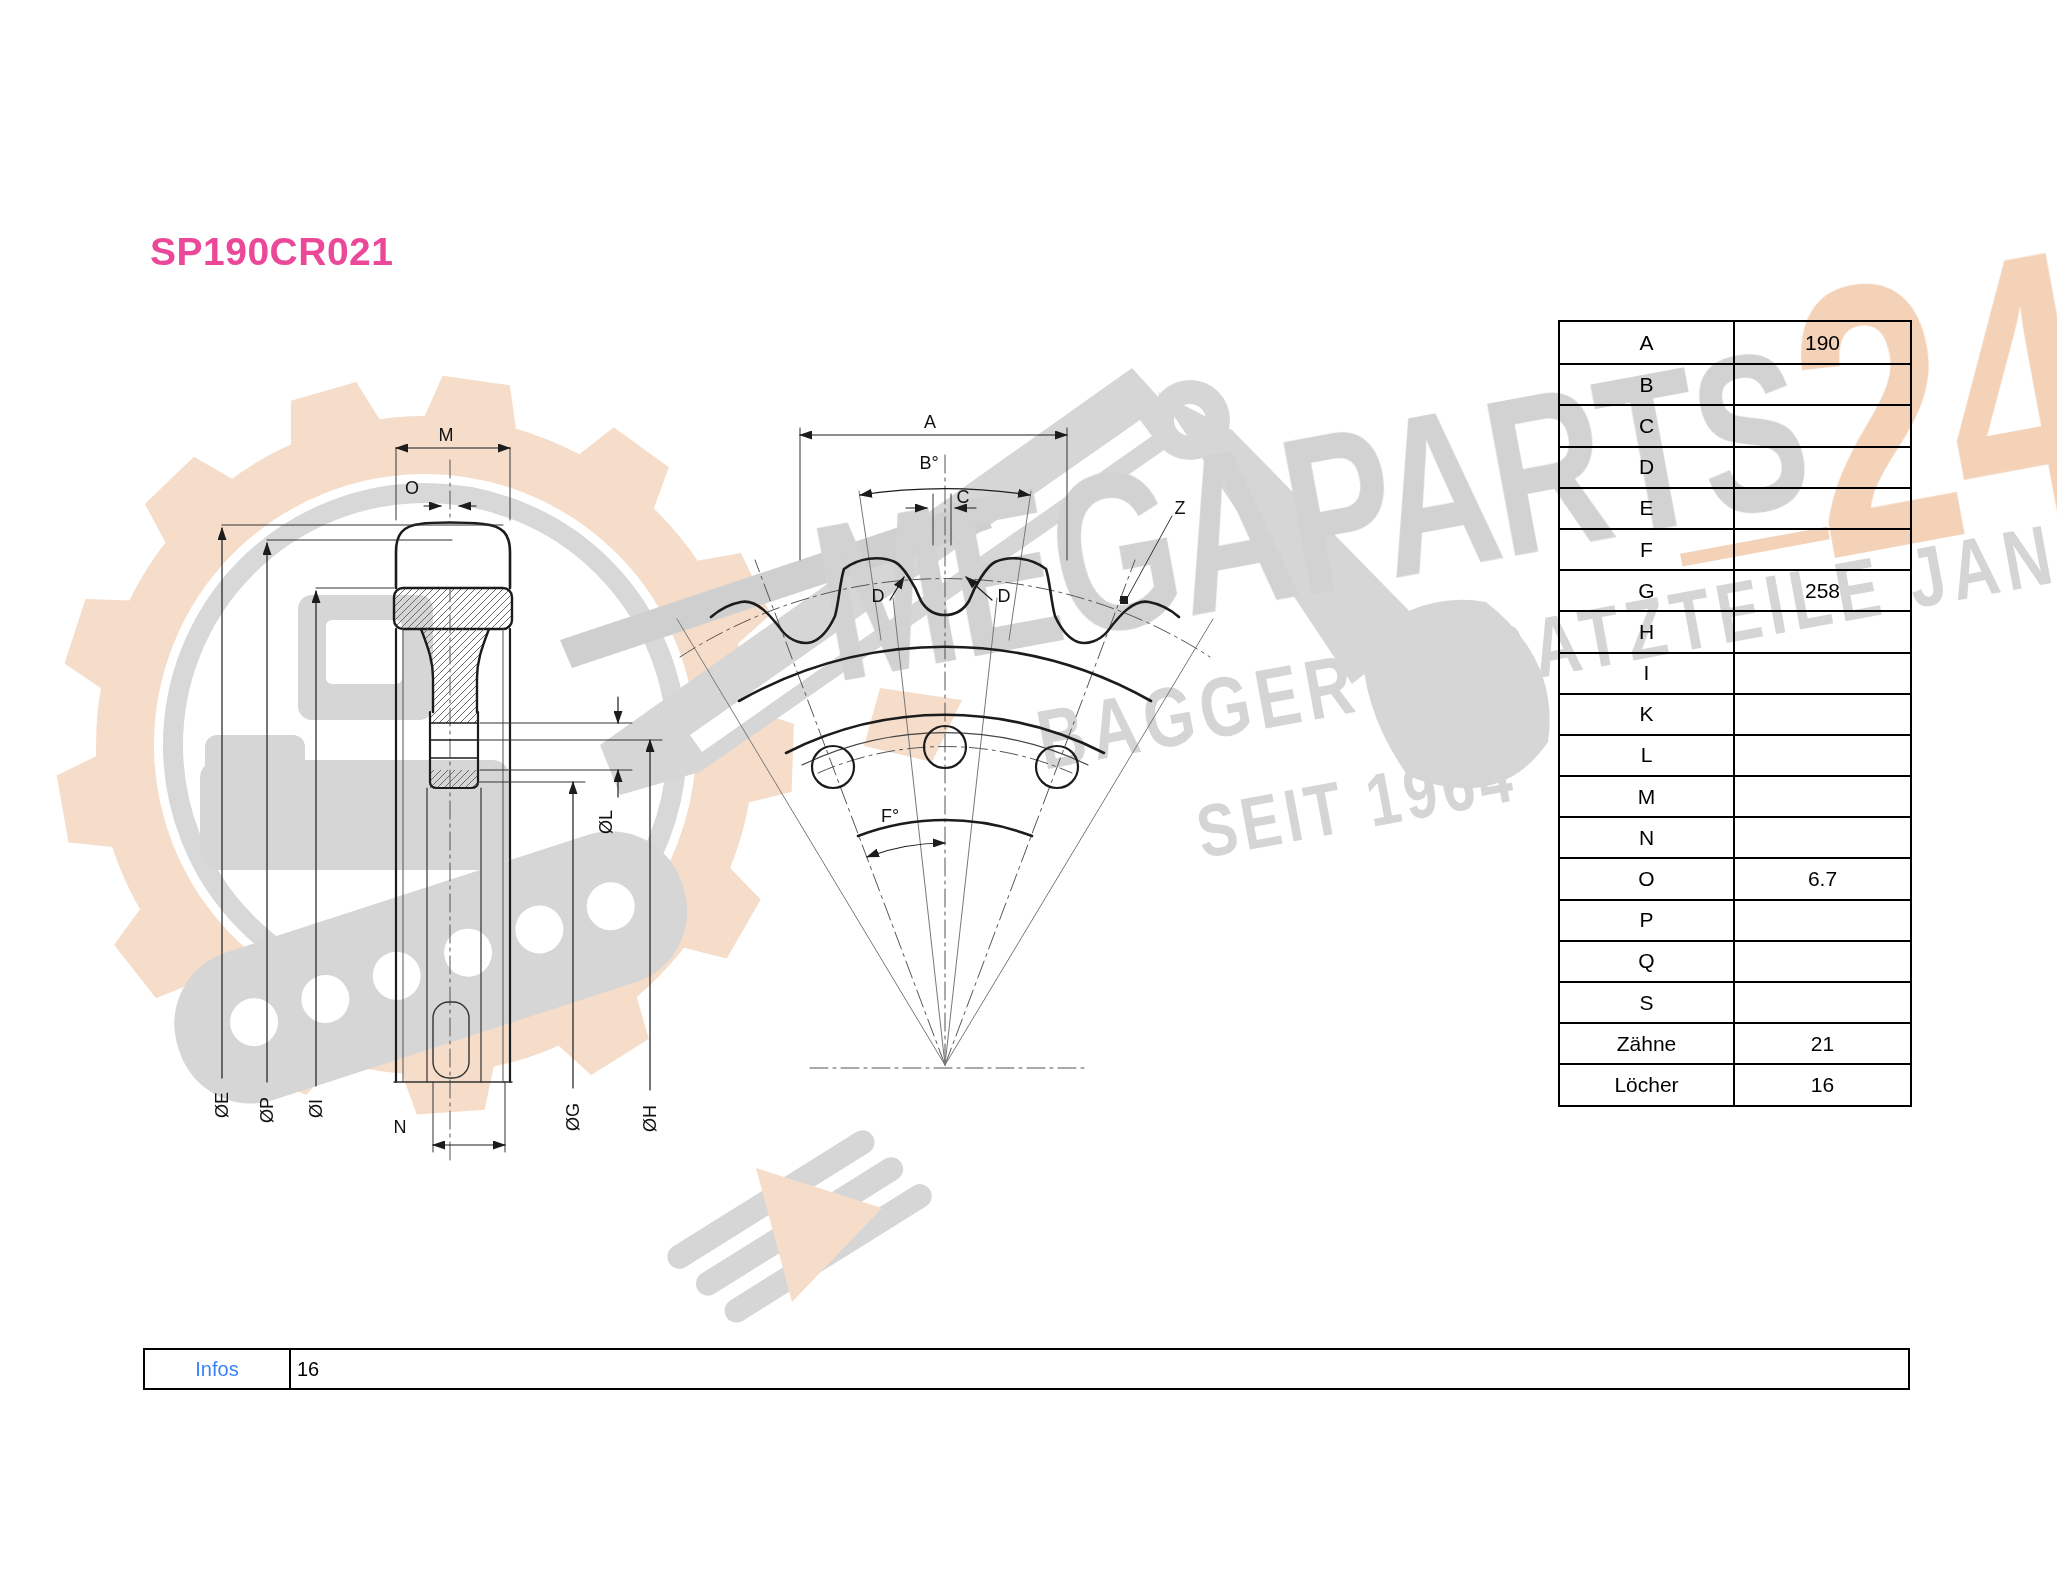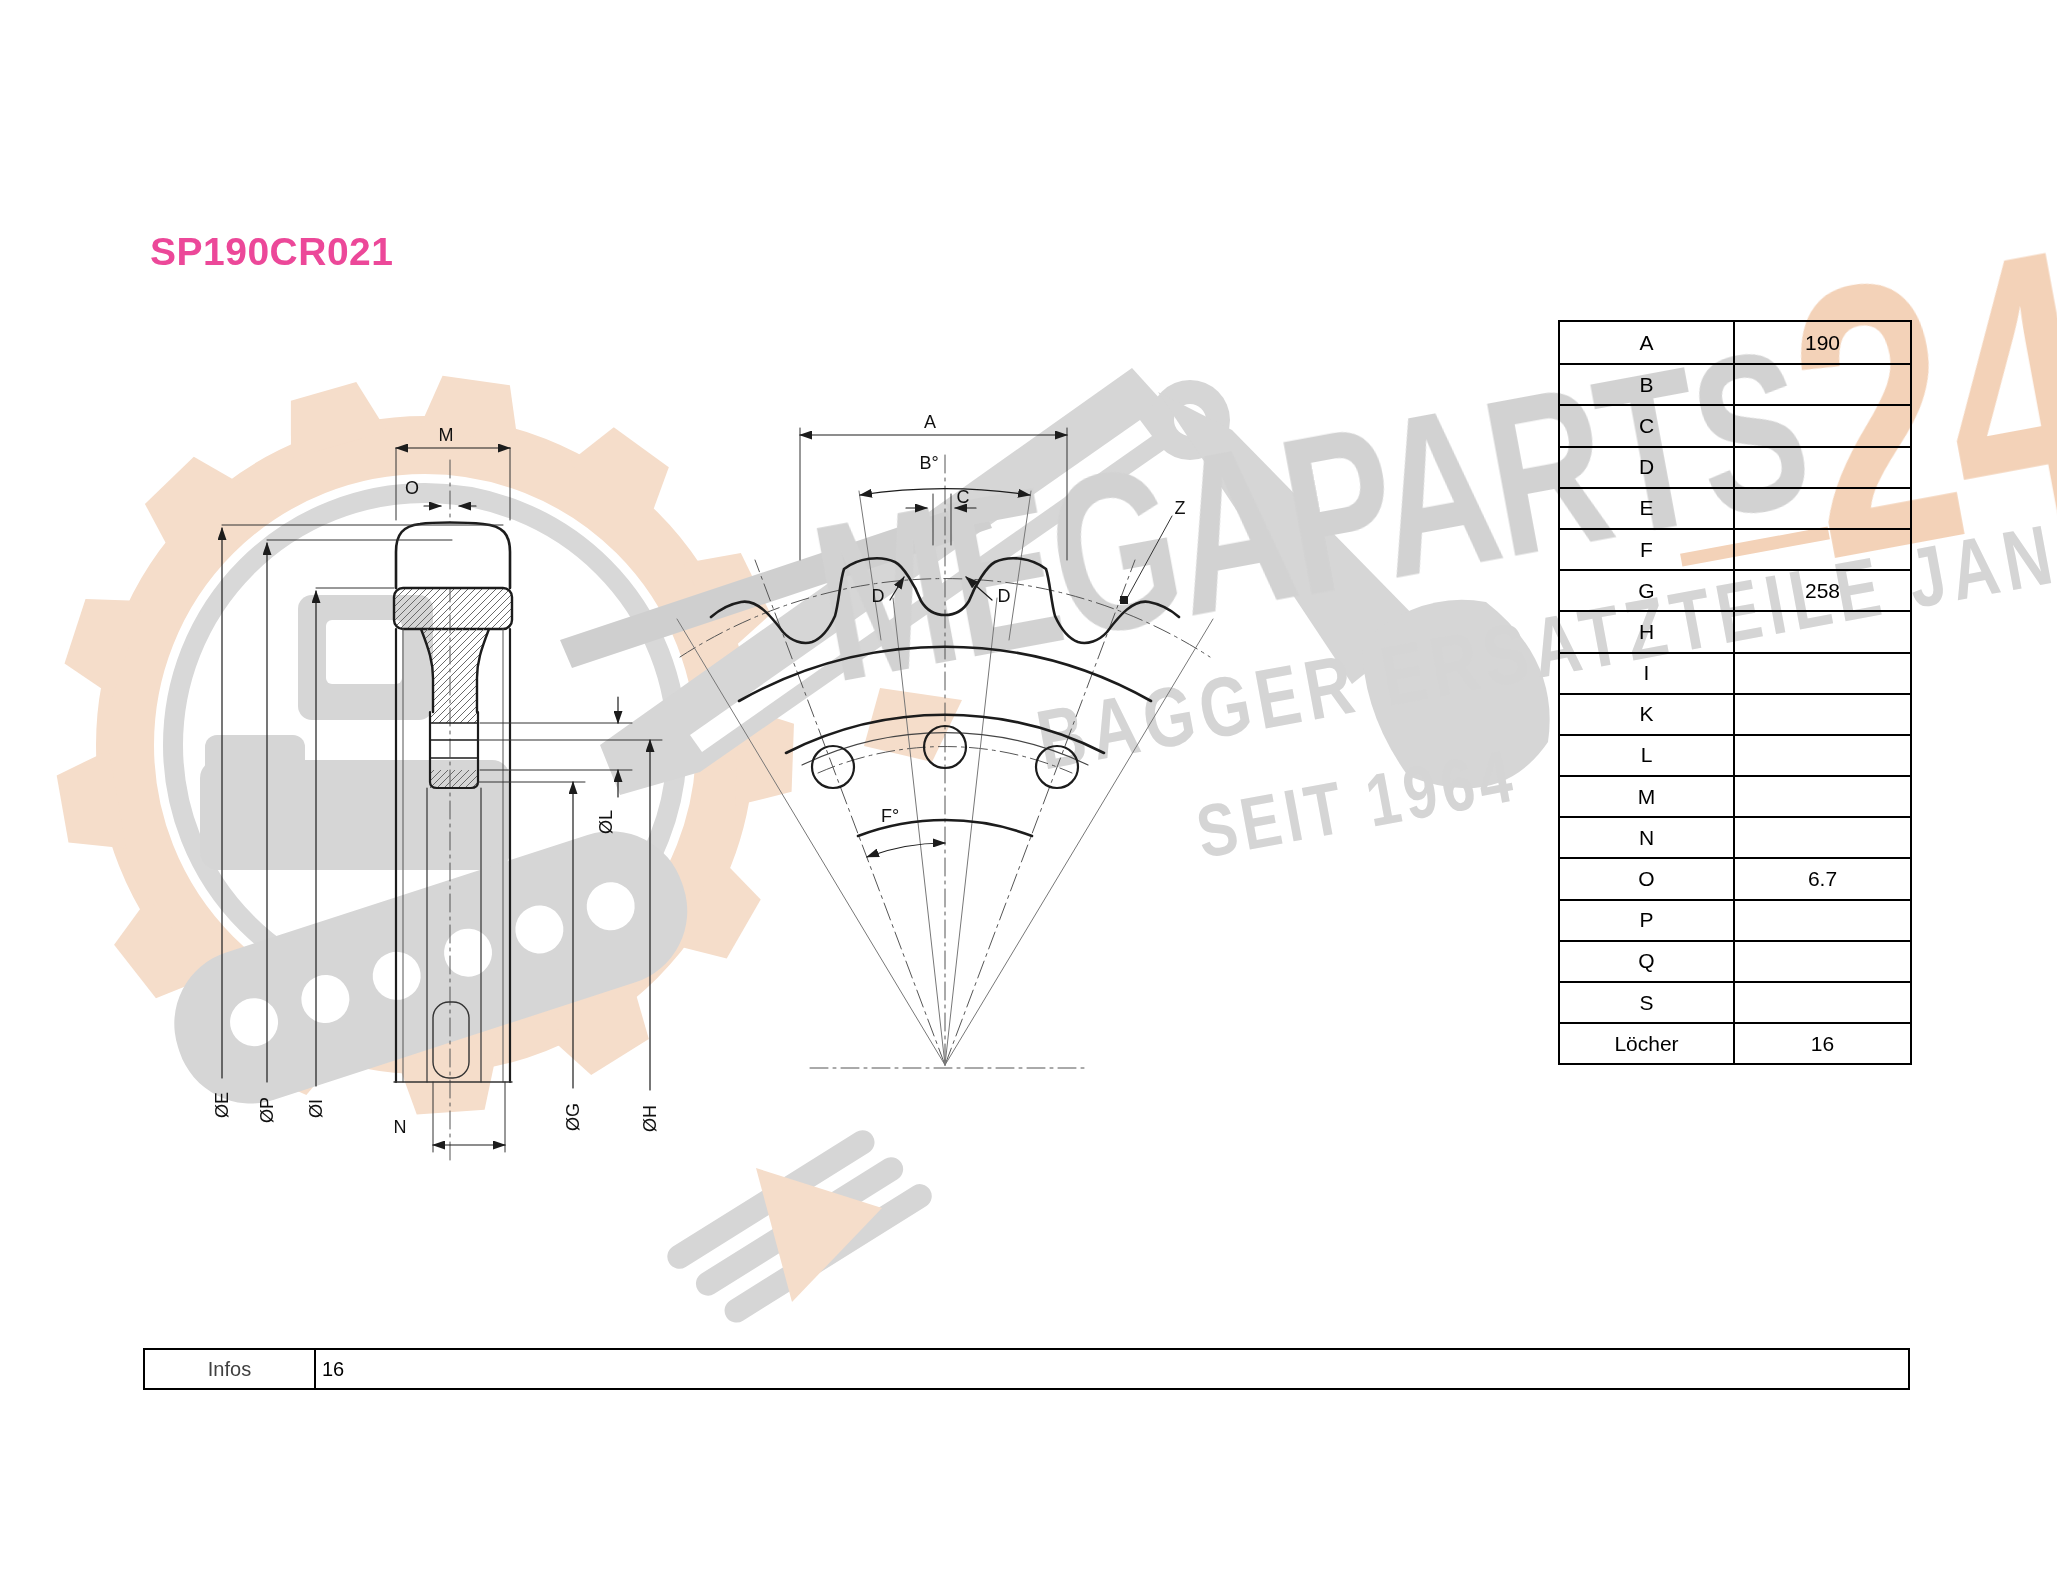--- a/index.html
+++ b/index.html
@@ -29,22 +29,22 @@
           border:2px solid #000;box-sizing:border-box;}
   .prow{display:flex;height:41.2px;box-sizing:border-box;border-top:2px solid #000;}
   .prow:first-child{border-top:none;}
   .pcell{display:flex;align-items:center;justify-content:center;font-size:21px;color:#000;
          box-sizing:border-box;}
   .pcell.lab{width:175px;border-right:2px solid #000;}
   .pcell.val{flex:1;}
   
   .infos{position:absolute;left:143px;top:1348px;width:1767px;height:42px;z-index:3;
          border:2px solid #000;box-sizing:border-box;display:flex;}
-  .infos .lab{width:171px;border-right:2px solid #000;display:flex;align-items:center;
-              justify-content:center;font-size:20px;color:#404040;box-sizing:border-box;}
+  .infos .lab{width:146px;border-right:2px solid #000;display:flex;align-items:center;
+              justify-content:center;font-size:20px;color:#3b82f6;box-sizing:border-box;}
   .infos .val{flex:1;display:flex;align-items:center;font-size:20px;color:#000;
               padding-left:6px;}
   text{font-family:"Liberation Sans","DejaVu Sans",sans-serif;}
 </style>
 </head>
 <body>
 
 <div class="page">
 
   <div class="wm">
@@ -361,20 +361,24 @@
       </div>
       <div class="prow">
         <div class="pcell lab">Q</div>
         <div class="pcell val"></div>
       </div>
       <div class="prow">
         <div class="pcell lab">S</div>
         <div class="pcell val"></div>
       </div>
       <div class="prow">
+        <div class="pcell lab">Zähne</div>
+        <div class="pcell val">21</div>
+      </div>
+      <div class="prow">
         <div class="pcell lab">Löcher</div>
         <div class="pcell val">16</div>
       </div>
     </div>
 
   <div class="infos">
     <div class="lab">Infos</div>
     <div class="val">16</div>
   </div>
 

